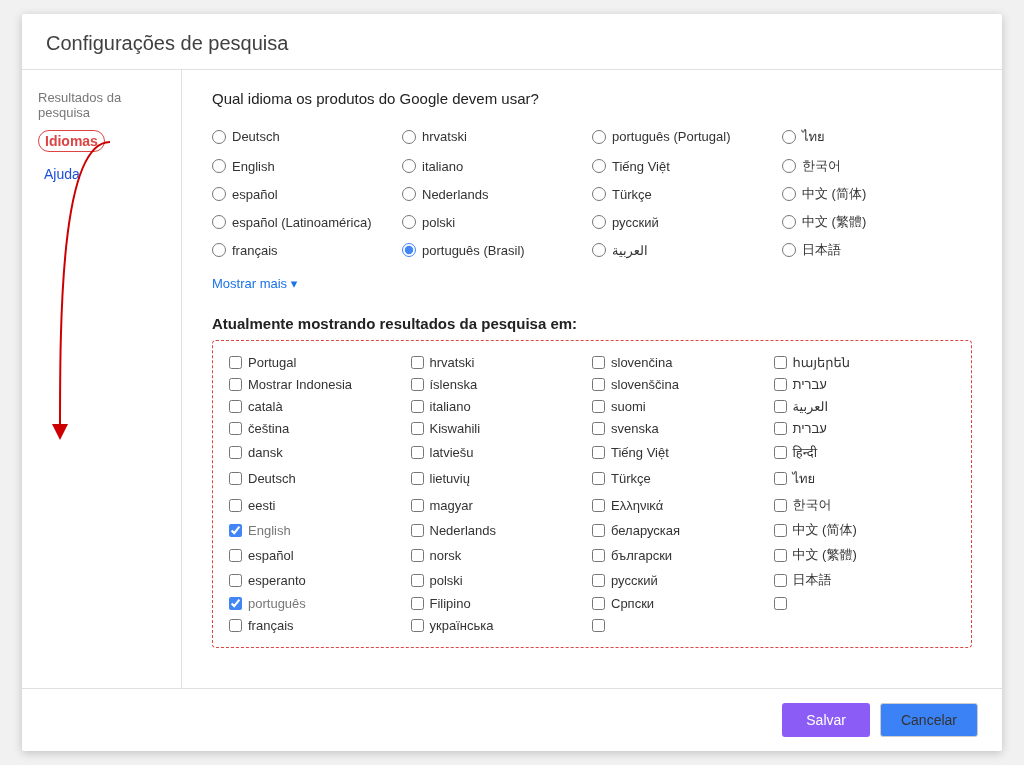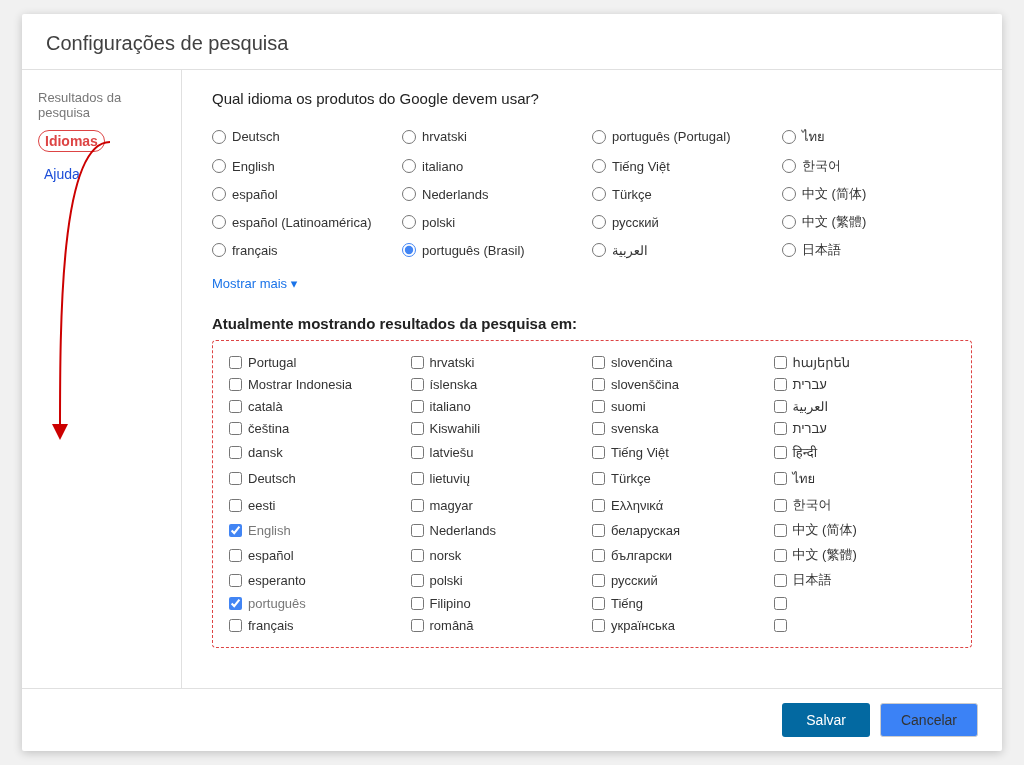--- a/index.html
+++ b/index.html
@@ -148,21 +148,21 @@
       color: #777;
     }
     .dialog-footer {
       display: flex;
       justify-content: flex-end;
       padding: 14px 24px;
       gap: 10px;
       border-top: 1px solid #e0e0e0;
     }
     .btn-save {
-      background: #0369a1;
+      background: #8b5cf6;
       color: #fff;
       border: none;
       padding: 8px 24px;
       font-size: 14px;
       border-radius: 3px;
       cursor: pointer;
     }
     .btn-cancel {
       background: #3b82f6;
       color: #333;
@@ -441,33 +441,29 @@
               <div class="check-option checked-item">
                 <input type="checkbox" checked="" style="">
                 <span style="color: rgb(119, 119, 119);">português</span>
               </div>
               <div class="check-option">
                 <input type="checkbox" style="">
                 <span>Filipino</span>
               </div>
               <div class="check-option">
                 <input type="checkbox" style="">
-                <span>Tiếng</span>
+                <span>Српски</span>
               </div>
               <div class="check-option">
                 <input type="checkbox" style="">
                 <span></span>
               </div>
               <div class="check-option">
                 <input type="checkbox" style="">
                 <span>français</span>
-              </div>
-              <div class="check-option">
-                <input type="checkbox" style="">
-                <span>română</span>
               </div>
               <div class="check-option">
                 <input type="checkbox" style="">
                 <span>українська</span>
               </div>
               <div class="check-option">
                 <input type="checkbox" style="">
                 <span></span>
               </div>
             </div>

